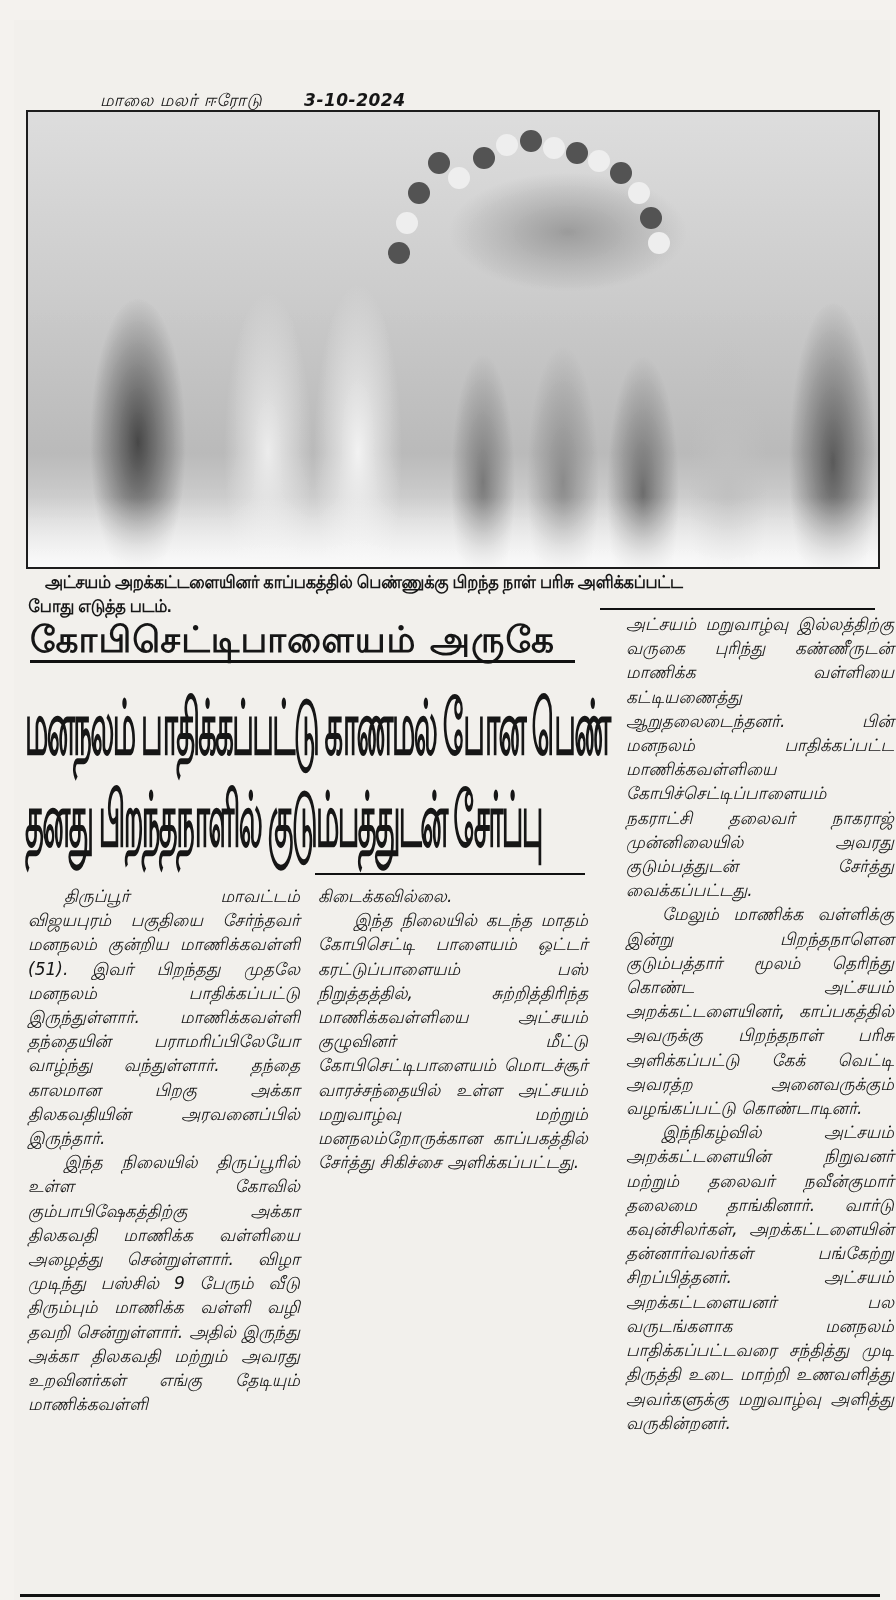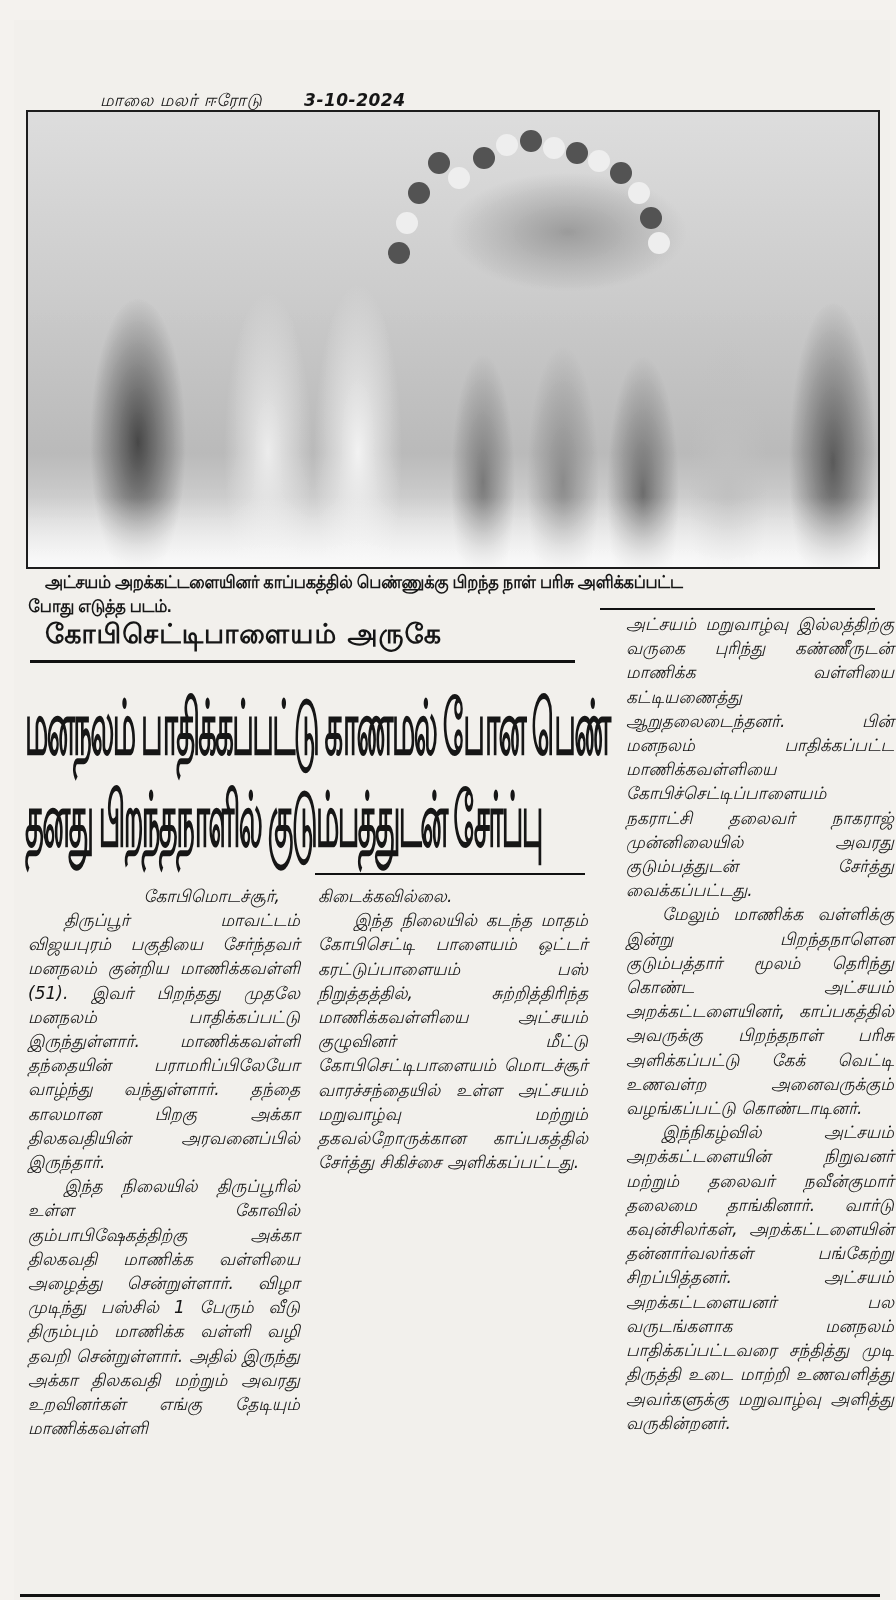--- a/index.html
+++ b/index.html
@@ -47,22 +47,22 @@
   .caption {
     position: absolute; left: 45px; top: 570px; width: 830px;
     font-family: "Liberation Sans", sans-serif; font-size: 17.5px; line-height: 24px;
     font-weight: bold; letter-spacing: -0.3px; transform: scaleX(0.93); transform-origin: left;
   }
   .caption .l2 { margin-left: -18px; }
   .kicker-rule {
     position: absolute; height: 3px; background: #111;
   }
   .kicker {
-    position: absolute; left: 45px; top: 618px;
-    font-family: "DejaVu Serif", serif; font-weight: 900; font-size: 27px;
+    position: absolute; left: 30px; top: 618px;
+    font-family: "DejaVu Serif", serif; font-weight: 900; font-size: 36px;
     letter-spacing: 1px;
   }
   .headline {
     position: absolute; left: 25px; width: 560px; text-align: center;
     font-family: "Liberation Sans", sans-serif; font-weight: bold;
     font-size: 52px; letter-spacing: -3px;
     transform: scaleX(0.56) scaleY(1.45); transform-origin: left top;
     white-space: nowrap;
   }
   .col {
@@ -112,29 +112,28 @@
 <div class="kicker">கோபிசெட்டிபாளையம் அருகே</div>
 <div class="kicker-rule" style="left:30px;top:660px;width:545px;"></div>
 <div class="kicker-rule" style="left:600px;top:608px;width:275px;height:2px;"></div>
 
 <div class="headline" style="top:684px;">மனநலம் பாதிக்கப்பட்டு காணமல் போன பெண்</div>
 <div class="headline" style="top:776px;">தனது பிறந்தநாளில் குடும்பத்துடன் சேர்ப்பு</div>
 
 <div class="rule" style="left:315px;top:873px;width:270px;height:2px;"></div>
 
 <div class="col" style="left:28px;top:884px;width:272px;">
-  <div class="byline" style="padding-right:20px;">கோபிமொடச்சூர்,</div>
   <p class="ind">திருப்பூர் மாவட்டம் விஜயபுரம் பகுதியை சேர்ந்தவர் மனநலம் குன்றிய மாணிக்கவள்ளி (51). இவர் பிறந்தது முதலே மனநலம் பாதிக்கப்பட்டு இருந்துள்ளார். மாணிக்கவள்ளி தந்தையின் பராமரிப்பிலேயோ வாழ்ந்து வந்துள்ளார். தந்தை காலமான பிறகு அக்கா திலகவதியின் அரவனைப்பில் இருந்தார்.</p>
-  <p class="ind">இந்த நிலையில் திருப்பூரில் உள்ள கோவில் கும்பாபிஷேகத்திற்கு அக்கா திலகவதி மாணிக்க வள்ளியை அழைத்து சென்றுள்ளார். விழா முடிந்து பஸ்சில் 1 பேரும் வீடு திரும்பும் மாணிக்க வள்ளி வழி தவறி சென்றுள்ளார். அதில் இருந்து அக்கா திலகவதி மற்றும் அவரது உறவினர்கள் எங்கு தேடியும் மாணிக்கவள்ளி</p>
+  <p class="ind">இந்த நிலையில் திருப்பூரில் உள்ள கோவில் கும்பாபிஷேகத்திற்கு அக்கா திலகவதி மாணிக்க வள்ளியை அழைத்து சென்றுள்ளார். விழா முடிந்து பஸ்சில் 9 பேரும் வீடு திரும்பும் மாணிக்க வள்ளி வழி தவறி சென்றுள்ளார். அதில் இருந்து அக்கா திலகவதி மற்றும் அவரது உறவினர்கள் எங்கு தேடியும் மாணிக்கவள்ளி</p>
 </div>
 
 <div class="col" style="left:318px;top:884px;width:270px;">
   <p>கிடைக்கவில்லை.</p>
-  <p class="ind">இந்த நிலையில் கடந்த மாதம் கோபிசெட்டி பாளையம் ஒட்டர் கரட்டுப்பாளையம் பஸ் நிறுத்தத்தில், சுற்றித்திரிந்த மாணிக்கவள்ளியை அட்சயம் குழுவினர் மீட்டு கோபிசெட்டிபாளையம் மொடச்சூர் வாரச்சந்தையில் உள்ள அட்சயம் மறுவாழ்வு மற்றும் தகவல்றோருக்கான காப்பகத்தில் சேர்த்து சிகிச்சை அளிக்கப்பட்டது.</p>
+  <p class="ind">இந்த நிலையில் கடந்த மாதம் கோபிசெட்டி பாளையம் ஒட்டர் கரட்டுப்பாளையம் பஸ் நிறுத்தத்தில், சுற்றித்திரிந்த மாணிக்கவள்ளியை அட்சயம் குழுவினர் மீட்டு கோபிசெட்டிபாளையம் மொடச்சூர் வாரச்சந்தையில் உள்ள அட்சயம் மறுவாழ்வு மற்றும் மனநலம்றோருக்கான காப்பகத்தில் சேர்த்து சிகிச்சை அளிக்கப்பட்டது.</p>
 </div>
 
 <div class="col" style="left:626px;top:612px;width:268px;">
   <p>அட்சயம் மறுவாழ்வு இல்லத்திற்கு வருகை புரிந்து கண்ணீருடன் மாணிக்க வள்ளியை கட்டியணைத்து ஆறுதலைடைந்தனர். பின் மனநலம் பாதிக்கப்பட்ட மாணிக்கவள்ளியை கோபிச்செட்டிப்பாளையம் நகராட்சி தலைவர் நாகராஜ் முன்னிலையில் அவரது குடும்பத்துடன் சேர்த்து வைக்கப்பட்டது.</p>
-  <p class="ind">மேலும் மாணிக்க வள்ளிக்கு இன்று பிறந்தநாளென குடும்பத்தார் மூலம் தெரிந்து கொண்ட அட்சயம் அறக்கட்டளையினர், காப்பகத்தில் அவருக்கு பிறந்தநாள் பரிசு அளிக்கப்பட்டு கேக் வெட்டி உணவள்ற அனைவருக்கும் வழங்கப்பட்டு கொண்டாடினர்.</p>
+  <p class="ind">மேலும் மாணிக்க வள்ளிக்கு இன்று பிறந்தநாளென குடும்பத்தார் மூலம் தெரிந்து கொண்ட அட்சயம் அறக்கட்டளையினர், காப்பகத்தில் அவருக்கு பிறந்தநாள் பரிசு அளிக்கப்பட்டு கேக் வெட்டி அவரத்ற அனைவருக்கும் வழங்கப்பட்டு கொண்டாடினர்.</p>
   <p class="ind">இந்நிகழ்வில் அட்சயம் அறக்கட்டளையின் நிறுவனர் மற்றும் தலைவர் நவீன்குமார் தலைமை தாங்கினார். வார்டு கவுன்சிலர்கள், அறக்கட்டளையின் தன்னார்வலர்கள் பங்கேற்று சிறப்பித்தனர். அட்சயம் அறக்கட்டளையனர் பல வருடங்களாக மனநலம் பாதிக்கப்பட்டவரை சந்தித்து முடி திருத்தி உடை மாற்றி உணவளித்து அவர்களுக்கு மறுவாழ்வு அளித்து வருகின்றனர்.</p>
 </div>
 
 <div class="rule" style="left:20px;top:1594px;width:860px;height:3px;"></div>
 
 </body></html>

